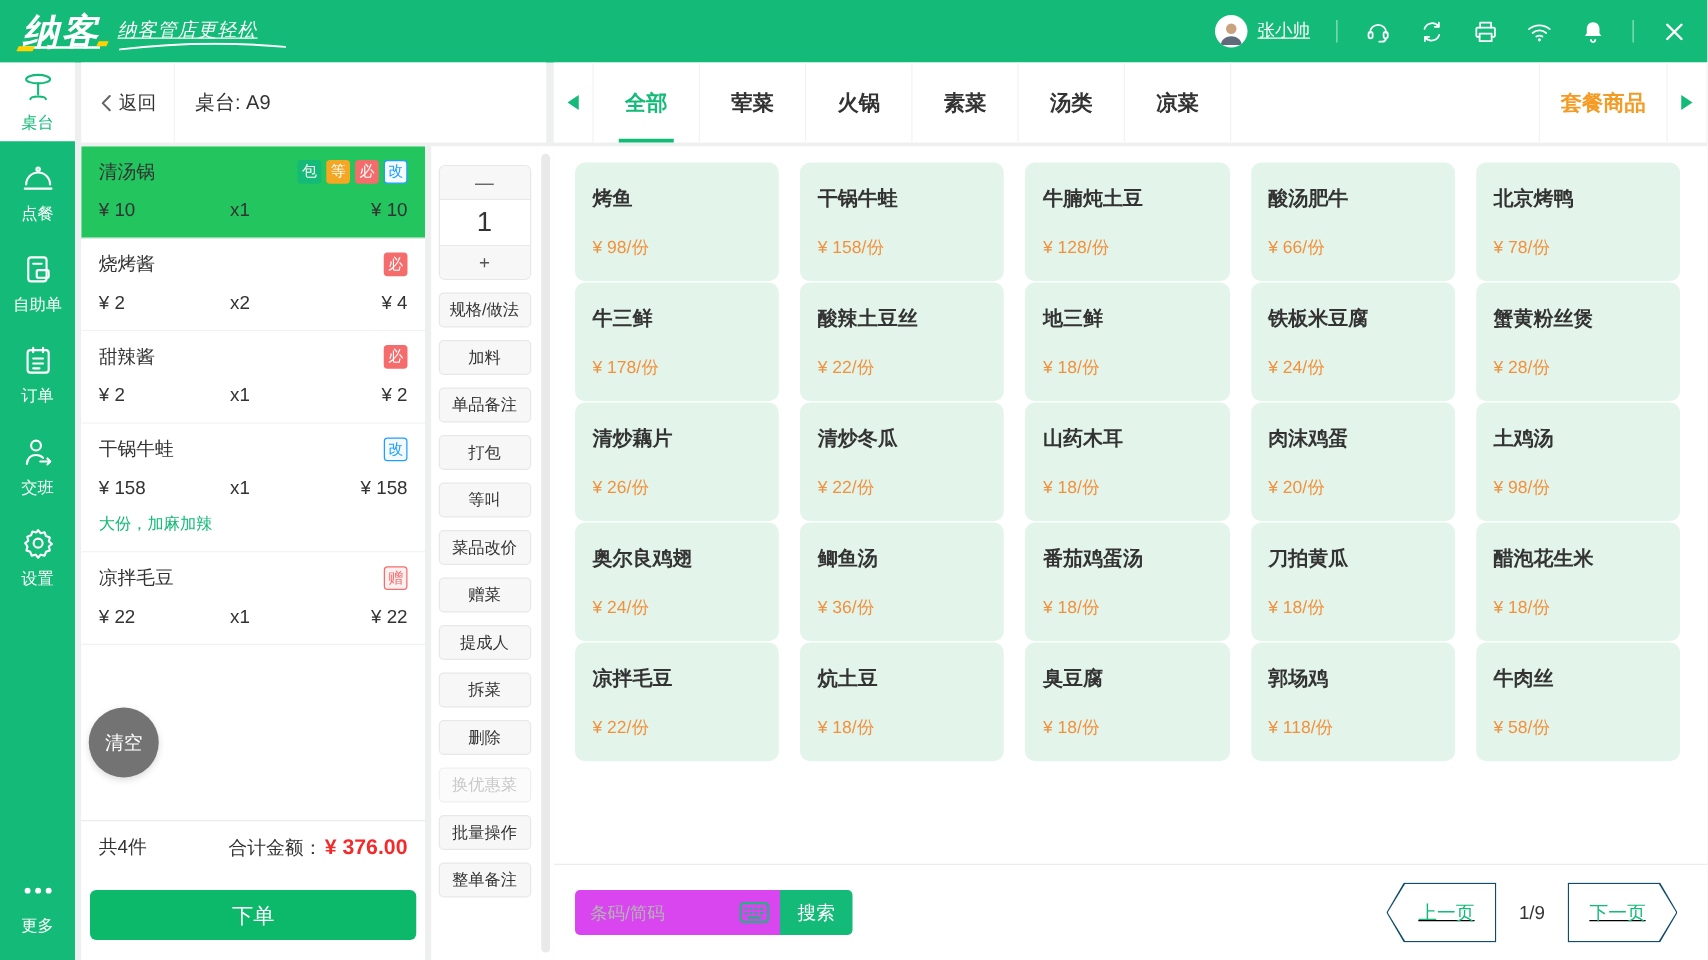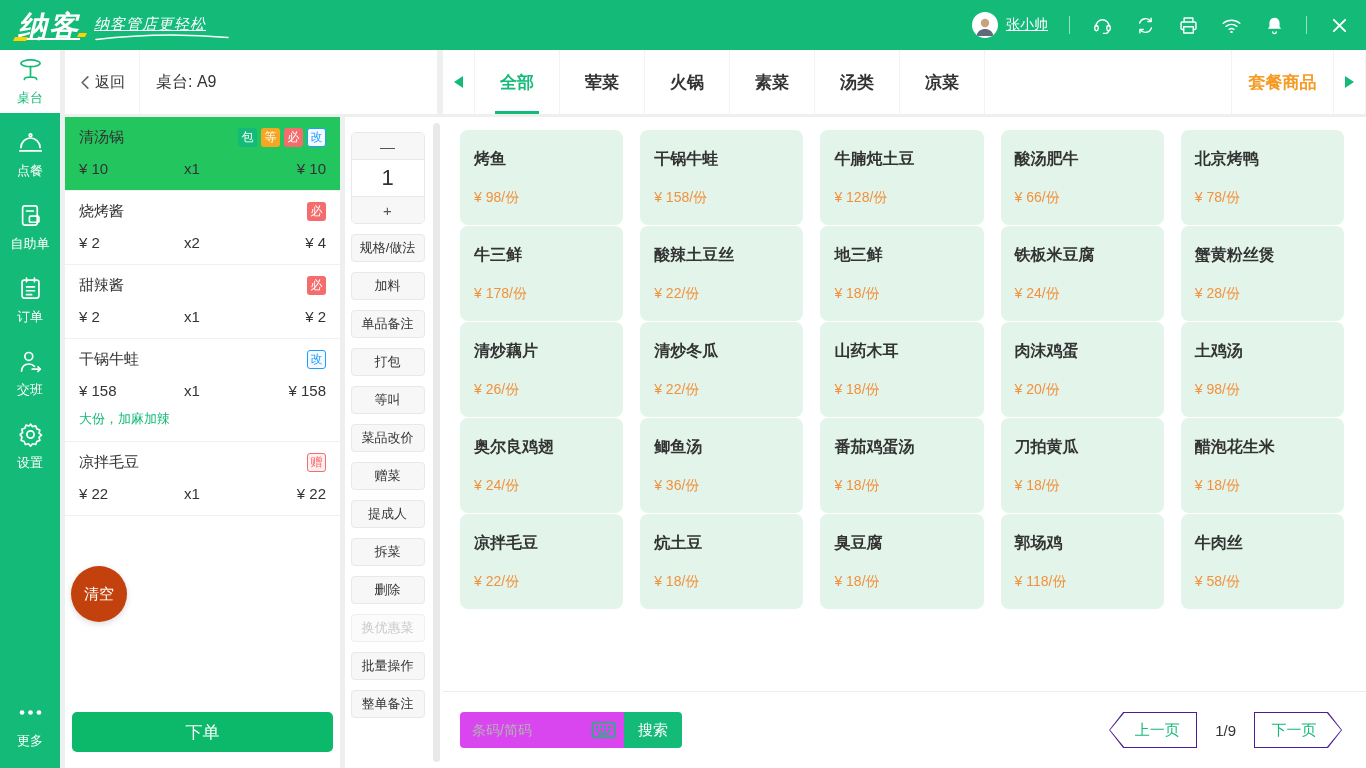--- a/index.html
+++ b/index.html
@@ -65,21 +65,21 @@
   .bdg-g  { background:#14ba77; }
   .bdg-o  { background:#f5a623; }
   .bdg-r  { background:#f56c6c; }
   .bdg-ob { background:#f4faff; border:1px solid #1e9fff; color:#1e9fff; }
   .bdg-or { background:#fef0f0; border:1px solid #f56c6c; color:#f56c6c; }
   .oi-mid { display:flex; margin-top:13px; font-size:15px; color:#333; }
   .oi-price { flex:1; }
   .oi-qty { width:72px; }
   .oi-total { width:70px; text-align:right; }
   .oi-note { margin-top:11px; font-size:13px; color:#14ba77; }
-  .clear-btn { position:absolute; left:6px; bottom:146px; width:56px; height:56px; border-radius:50%; background:#c2410c; color:#fff; font-size:15px; display:flex; align-items:center; justify-content:center; cursor:pointer; box-shadow:0 2px 6px rgba(0,0,0,.15); }
+  .clear-btn { position:absolute; left:6px; bottom:146px; width:56px; height:56px; border-radius:50%; background:#737373; color:#fff; font-size:15px; display:flex; align-items:center; justify-content:center; cursor:pointer; box-shadow:0 2px 6px rgba(0,0,0,.15); }
   .order-foot { height:42px; border-top:1px solid #ececec; display:flex; align-items:center; padding:0 14px; flex:0 0 auto; }
   .of-count { font-size:15px; color:#333; }
   .of-right { margin-left:auto; display:flex; align-items:baseline; gap:2px; }
   .of-label { font-size:15px; color:#333; }
   .of-value { font-size:17px; font-weight:bold; color:#f42a2a; }
   .submit-wrap { padding:14px 7px 16px; flex:0 0 auto; }
   .submit-btn { height:40px; background:#0cb96a; border:none; border-radius:5px; color:#fff; font-size:17px; width:100%; display:flex; align-items:center; justify-content:center; cursor:pointer; font-family:inherit; }
 
   .actions-col { width:85px; background:#fff; padding-top:15px; display:flex; flex-direction:column; align-items:center; flex:0 0 auto; }
   .stepper { width:74px; border:1px solid #e8e8e8; border-radius:5px; overflow:hidden; margin-bottom:10px; flex:0 0 auto; }
@@ -99,21 +99,21 @@
 
   .bottom-bar { height:77px; border-top:1px solid #ececec; display:flex; align-items:center; padding:0 24px 0 17px; flex:0 0 auto; }
   .search-group { display:flex; align-items:center; }
   .input-wrap { position:relative; }
   .search-input { width:164px; height:36px; background:#d946ef; border:none; border-radius:4px 0 0 4px; padding:0 38px 0 12px; font-size:14px; color:#333; font-family:inherit; outline:none; }
   .search-input::placeholder { color:#b3b3b3; }
   .kb-icon { position:absolute; right:8px; top:50%; transform:translateY(-50%); width:25px; height:19px; cursor:pointer; display:flex; }
   .kb-icon svg { width:25px; height:19px; stroke:#14ba77; fill:none; stroke-width:1.6; }
   .search-btn { width:58px; height:36px; background:#14ba77; border:none; border-radius:0 4px 4px 0; color:#fff; font-size:15px; cursor:pointer; font-family:inherit; }
   .pagination { margin-left:auto; display:flex; align-items:center; gap:18px; }
-  .pg-btn { position:relative; width:88px; height:36px; background:#4c1d95; display:flex; align-items:center; justify-content:center; cursor:pointer; }
+  .pg-btn { position:relative; width:88px; height:48px; background:#0c4a6e; display:flex; align-items:center; justify-content:center; cursor:pointer;text-decoration:underline; }
   .pg-btn .inner { position:absolute; inset:1px; background:#fff; }
   .pg-btn .lbl { position:relative; z-index:1; color:#14ba77; font-size:15px; }
   .pg-prev, .pg-prev .inner { clip-path:polygon(14px 0, 100% 0, 100% 100%, 14px 100%, 0 50%); }
   .pg-next, .pg-next .inner { clip-path:polygon(0 0, calc(100% - 14px) 0, 100% 50%, calc(100% - 14px) 100%, 0 100%); }
   .pg-prev .lbl { padding-left:8px; }
   .pg-next .lbl { padding-right:8px; }
   .page-ind { font-size:15px; color:#333; }
 </style>
 </head>
 <body>
@@ -363,20 +363,27 @@
                 </div>
                 <div class="oi-mid">
                   <span class="oi-price">¥ 22</span>
                   <span class="oi-qty">x1</span>
                   <span class="oi-total">¥ 22</span>
                 </div>
 
               </div>
           </div>
           <div class="clear-btn">清空</div>
+          <div class="order-foot">
+            <span class="of-count">共4件</span>
+            <span class="of-right">
+              <span class="of-label">合计金额：</span>
+              <span class="of-value">¥ 376.00</span>
+            </span>
+          </div>
           <div class="submit-wrap">
             <button class="submit-btn">下单</button>
           </div>
         </div>
 
         <div class="actions-col">
           <div class="stepper">
             <div class="step-btn">—</div>
             <div class="step-qty">1</div>
             <div class="step-btn">+</div>

